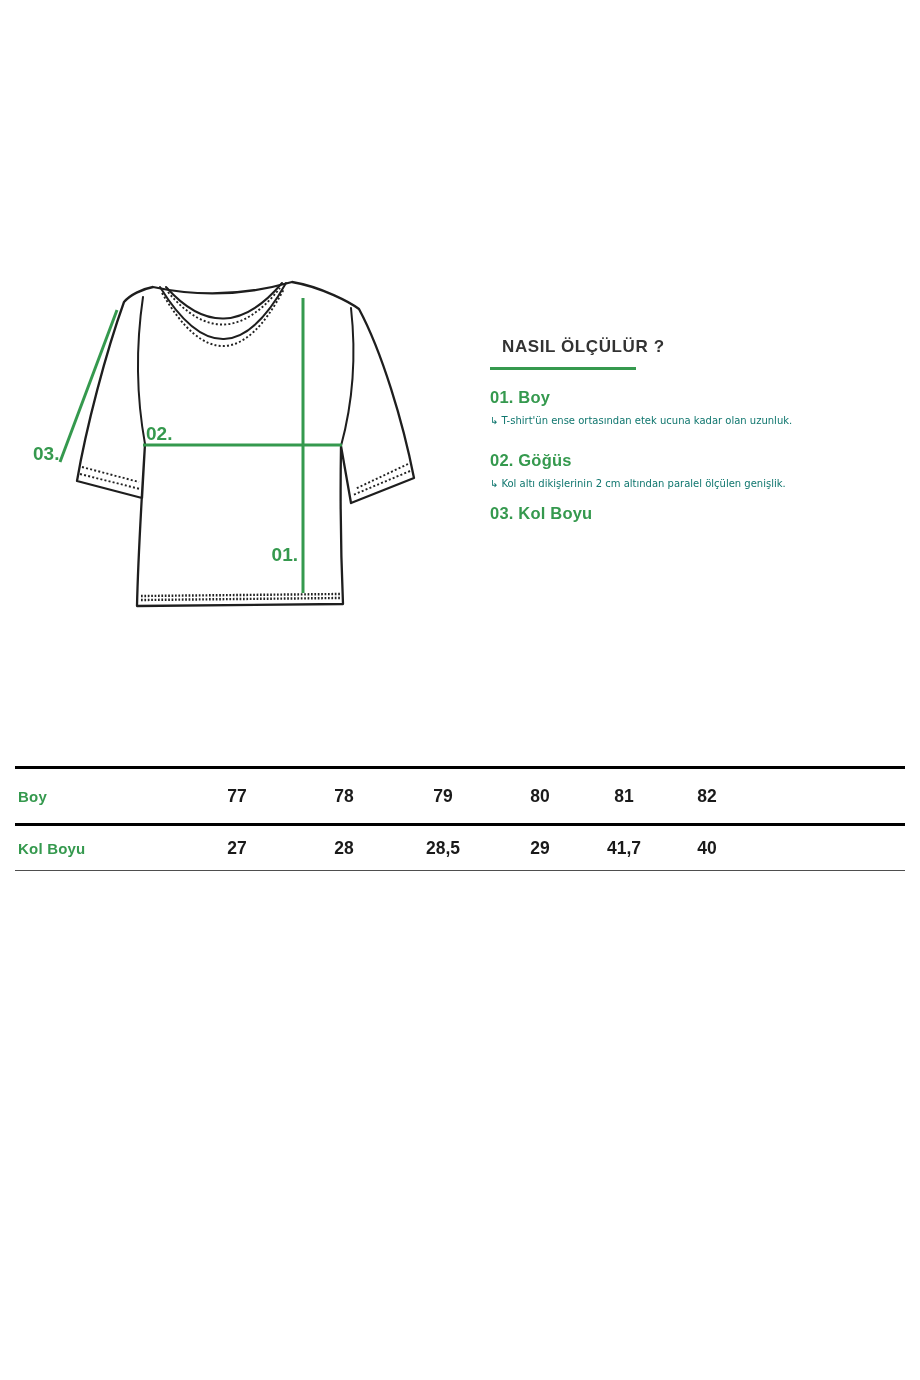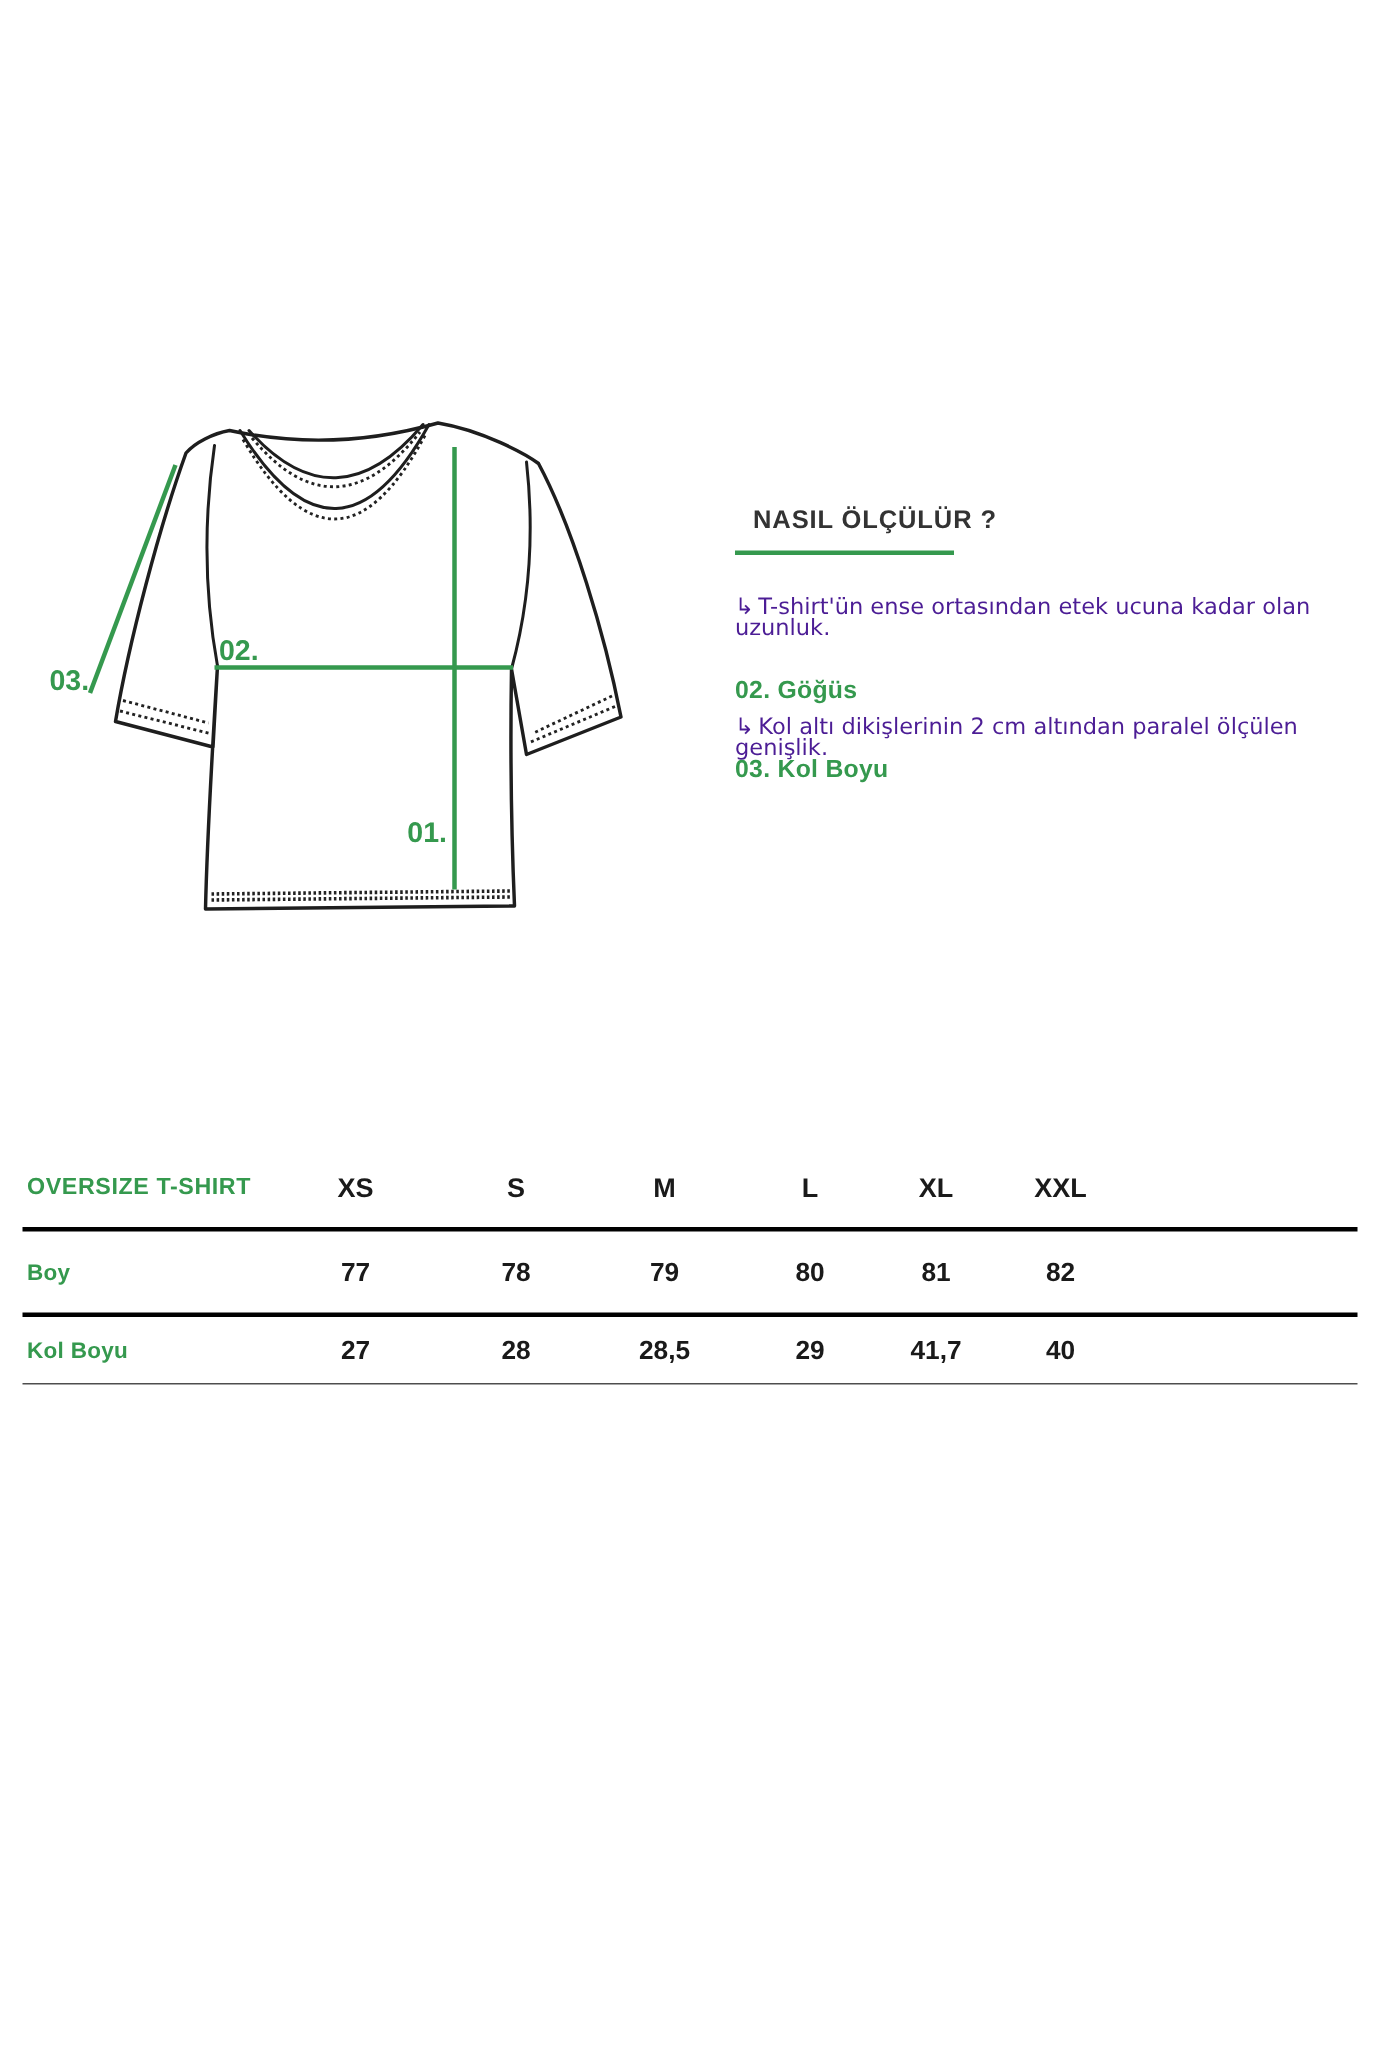--- a/index.html
+++ b/index.html
@@ -53,23 +53,23 @@
     margin: 0;
     font-size: 16.5px;
     line-height: 17px;
     font-weight: 700;
     letter-spacing: 0.2px;
     color: #35994e;
   }
   .m-desc {
     margin: 8px 0 0 0;
     font-family: "DejaVu Sans", sans-serif;
-    font-size: 15px;
+    font-size: 10px;
     line-height: 14px;
-    color: #4c1d95;
+    color: #0f766e;
   }
   .m-desc .arrow { margin-right: 3px; }
 
   
   .size-table { position: absolute; left: 15px; top: 766px; width: 890px; }
   .t-grid {
     display: grid;
     grid-template-columns: 170px 104px 110px 88px 106px 62px 104px;
     align-items: center;
   }
@@ -139,43 +139,35 @@
     <text x="126" y="180" text-anchor="start">02.</text>
     <text x="13" y="200" text-anchor="start">03.</text>
   </svg>
 
   <div class="howto-title-block">
     <h2 class="howto-title">NASIL ÖLÇÜLÜR ?</h2>
     <div class="howto-underline"></div>
   </div>
 
   <div class="m-section s1">
+    <h3 class="m-heading">01. Boy</h3>
     <p class="m-desc"><span class="arrow">↳</span><span>T-shirt'ün ense ortasından etek ucuna kadar olan uzunluk.</span></p>
   </div>
 
   <div class="m-section s2">
     <h3 class="m-heading">02. Göğüs</h3>
     <p class="m-desc"><span class="arrow">↳</span><span>Kol altı dikişlerinin 2 cm altından paralel ölçülen genişlik.</span></p>
   </div>
 
   <div class="m-section s3">
     <h3 class="m-heading">03. Kol Boyu</h3>
   </div>
 
   <div class="size-table">
 
-    <div class="t-grid t-head">
-      <div class="cell product">OVERSIZE T-SHIRT</div>
-      <div class="cell size">XS</div>
-      <div class="cell size">S</div>
-      <div class="cell size">M</div>
-      <div class="cell size">L</div>
-      <div class="cell size">XL</div>
-      <div class="cell size">XXL</div>
-    </div>
 
     <div class="t-grid t-row">
       <div class="cell lbl">Boy</div>
       <div class="cell val">77</div>
       <div class="cell val">78</div>
       <div class="cell val">79</div>
       <div class="cell val">80</div>
       <div class="cell val">81</div>
       <div class="cell val">82</div>
     </div>

